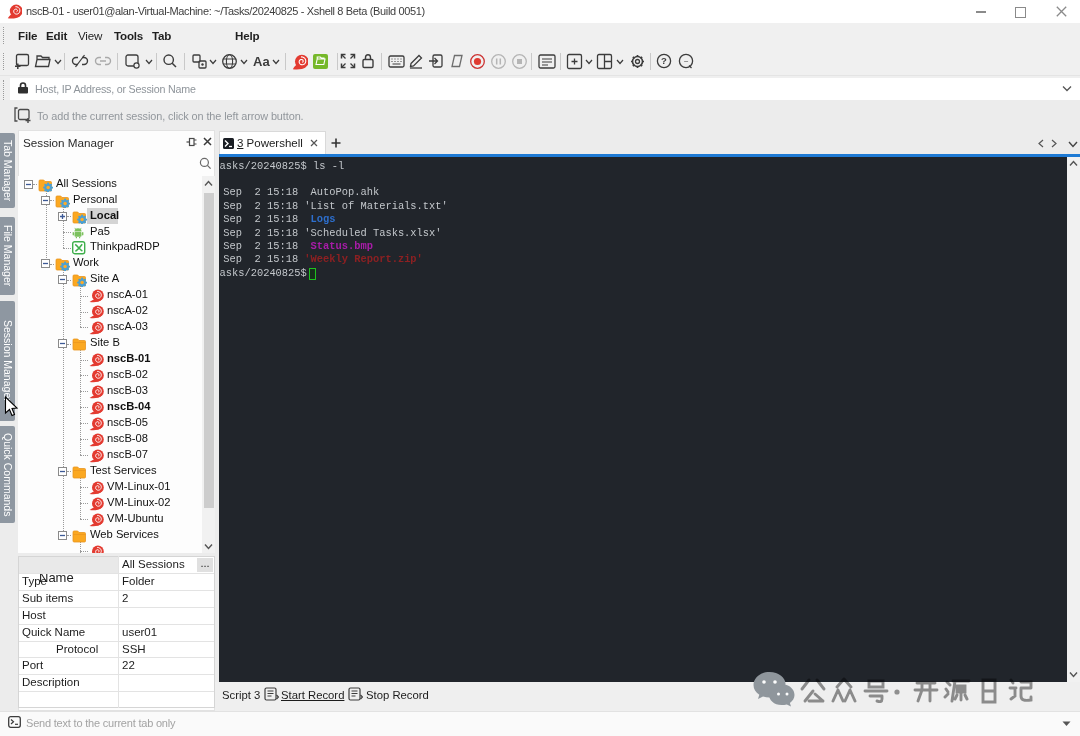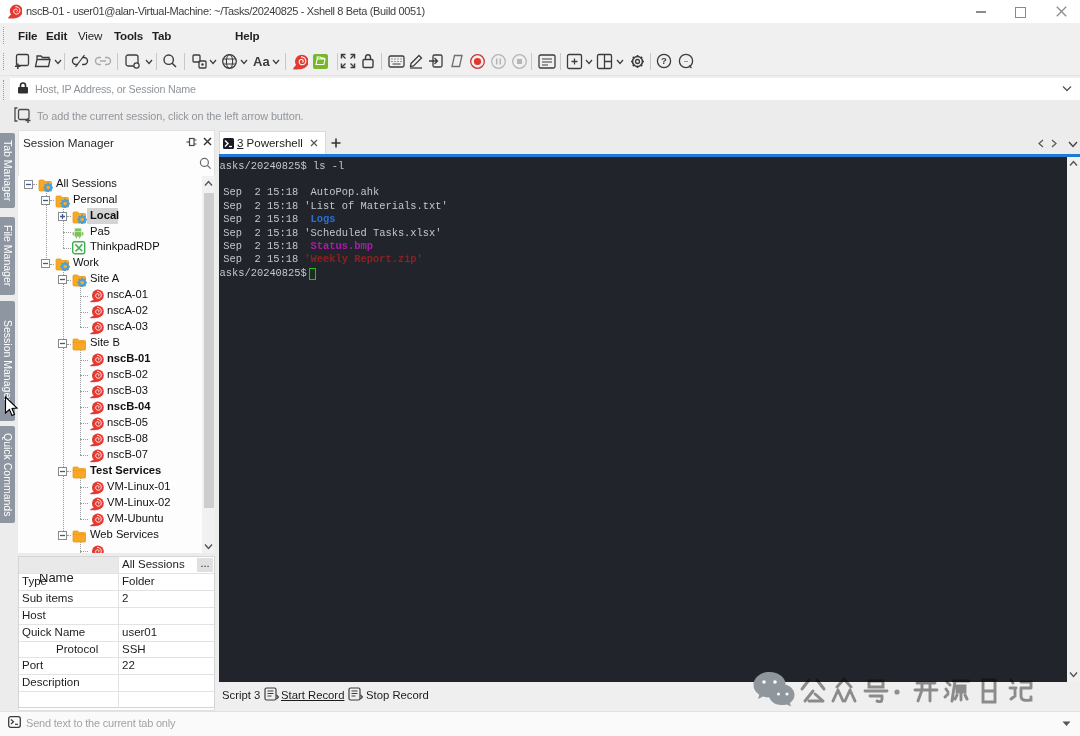--- a/index.html
+++ b/index.html
@@ -384,21 +384,21 @@
     </svg>
 <div style="position:absolute;left:89px;top:271.5px;font-weight:400;white-space:nowrap;">nscB-07</div>
 <svg style="position:absolute;left:40px;top:290.5px" width="9" height="9" viewBox="0 0 9 9">
       <rect x="0.5" y="0.5" width="8" height="8" fill="#fff" stroke="#8a8a8a"></rect>
       <path d="M2 4.5 h5" stroke="#3d5a96" stroke-width="1.3"></path>
     </svg>
 <div style="position:absolute;left:49px;top:295px;width:4px;border-top:1px dotted #9a9a9a;"></div>
 <svg style="position:absolute;left:54px;top:288.5px" width="15" height="14" viewBox="0 0 15 14">
       <use href="#foldplain"></use>
     </svg>
-<div style="position:absolute;left:72px;top:287.5px;font-weight:700;white-space:nowrap;">Test Services</div>
+<div style="position:absolute;left:72px;top:287.5px;font-weight:400;white-space:nowrap;">Test Services</div>
 <div style="position:absolute;left:61.5px;top:311px;width:8.5px;border-top:1px dotted #9a9a9a;"></div>
 <svg style="position:absolute;left:71px;top:304.5px" width="15" height="14" viewBox="0 0 15 14">
       <use href="#swirl"></use>
     </svg>
 <div style="position:absolute;left:89px;top:303.5px;font-weight:400;white-space:nowrap;">VM-Linux-01</div>
 <div style="position:absolute;left:61.5px;top:327px;width:8.5px;border-top:1px dotted #9a9a9a;"></div>
 <svg style="position:absolute;left:71px;top:320.5px" width="15" height="14" viewBox="0 0 15 14">
       <use href="#swirl"></use>
     </svg>
 <div style="position:absolute;left:89px;top:319.5px;font-weight:400;white-space:nowrap;">VM-Linux-02</div>

